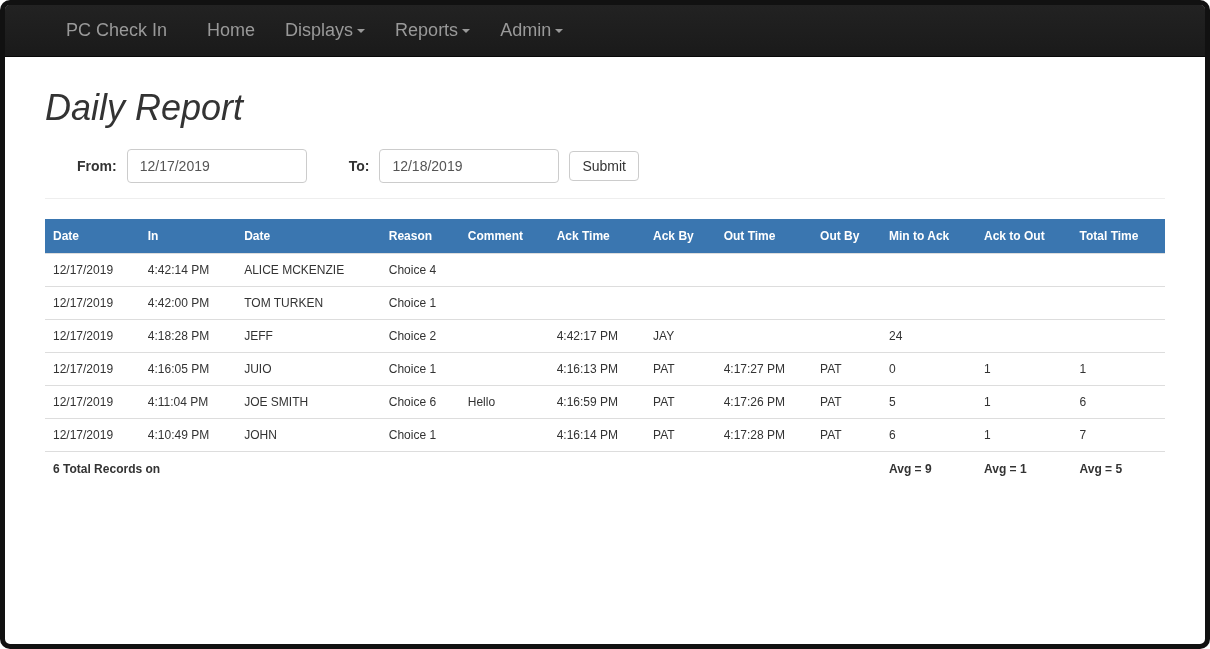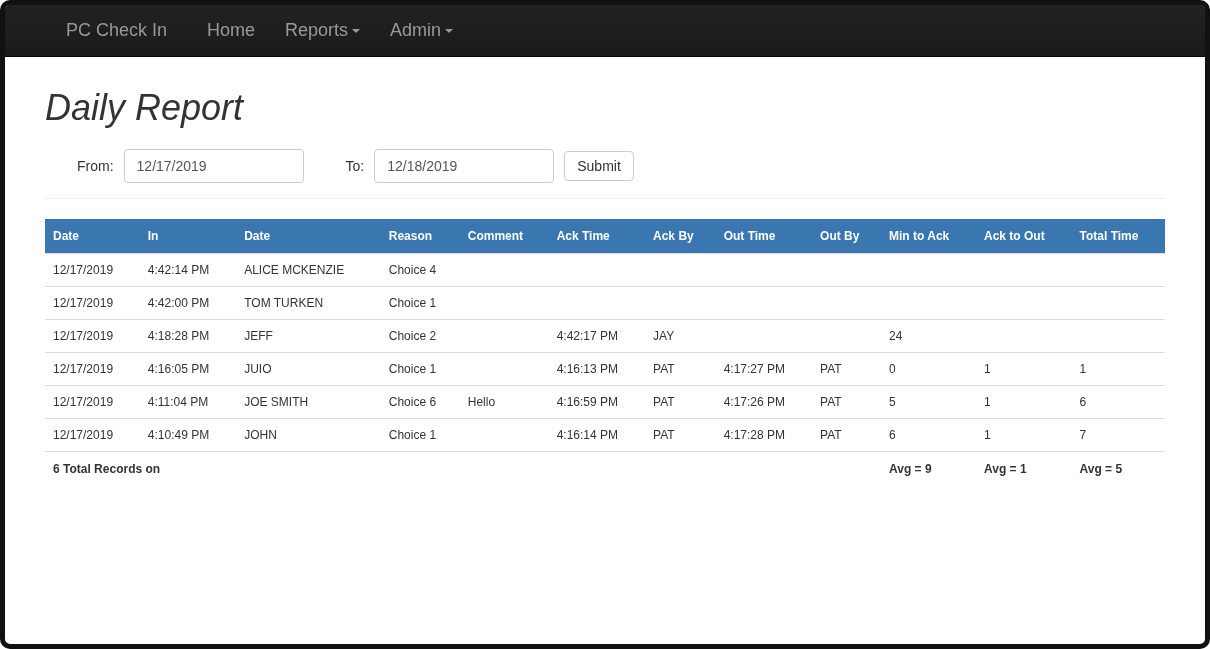--- a/index.html
+++ b/index.html
@@ -59,21 +59,21 @@
       margin: 10px 0 20px;
       color: #333;
       font-style: italic;
     }
     .form-row {
       display: flex;
       align-items: center;
       gap: 10px;
       margin-bottom: 15px;
     }
-    .form-label { font-weight: 400; padding-left: 32px; }
+    .form-label { font-weight: 700; padding-left: 32px; }
     .form-control {
       height: 34px;
       padding: 6px 12px;
       font-size: 14px;
       color: #555;
       border: 1px solid #ccc;
       border-radius: 4px;
       width: 180px;
     }
     .btn {
@@ -114,20 +114,21 @@
     }
   </style>
 </head>
 <body>
 
 <div class="navbar">
   <div class="navbar-left">
     <div class="navbar-brand">PC Check In</div>
     <div id="nav-links" style="display:flex;">
         <div class="nav-link">Home</div>
+        <div class="nav-link">Displays <span class="caret"></span></div>
         <div class="nav-link">Reports <span class="caret"></span></div>
         <div class="nav-link">Admin <span class="caret"></span></div>
       </div>
   </div>
 </div>
 
 <div class="content">
   <h1>Daily Report</h1>
 
   <div class="form-row">

